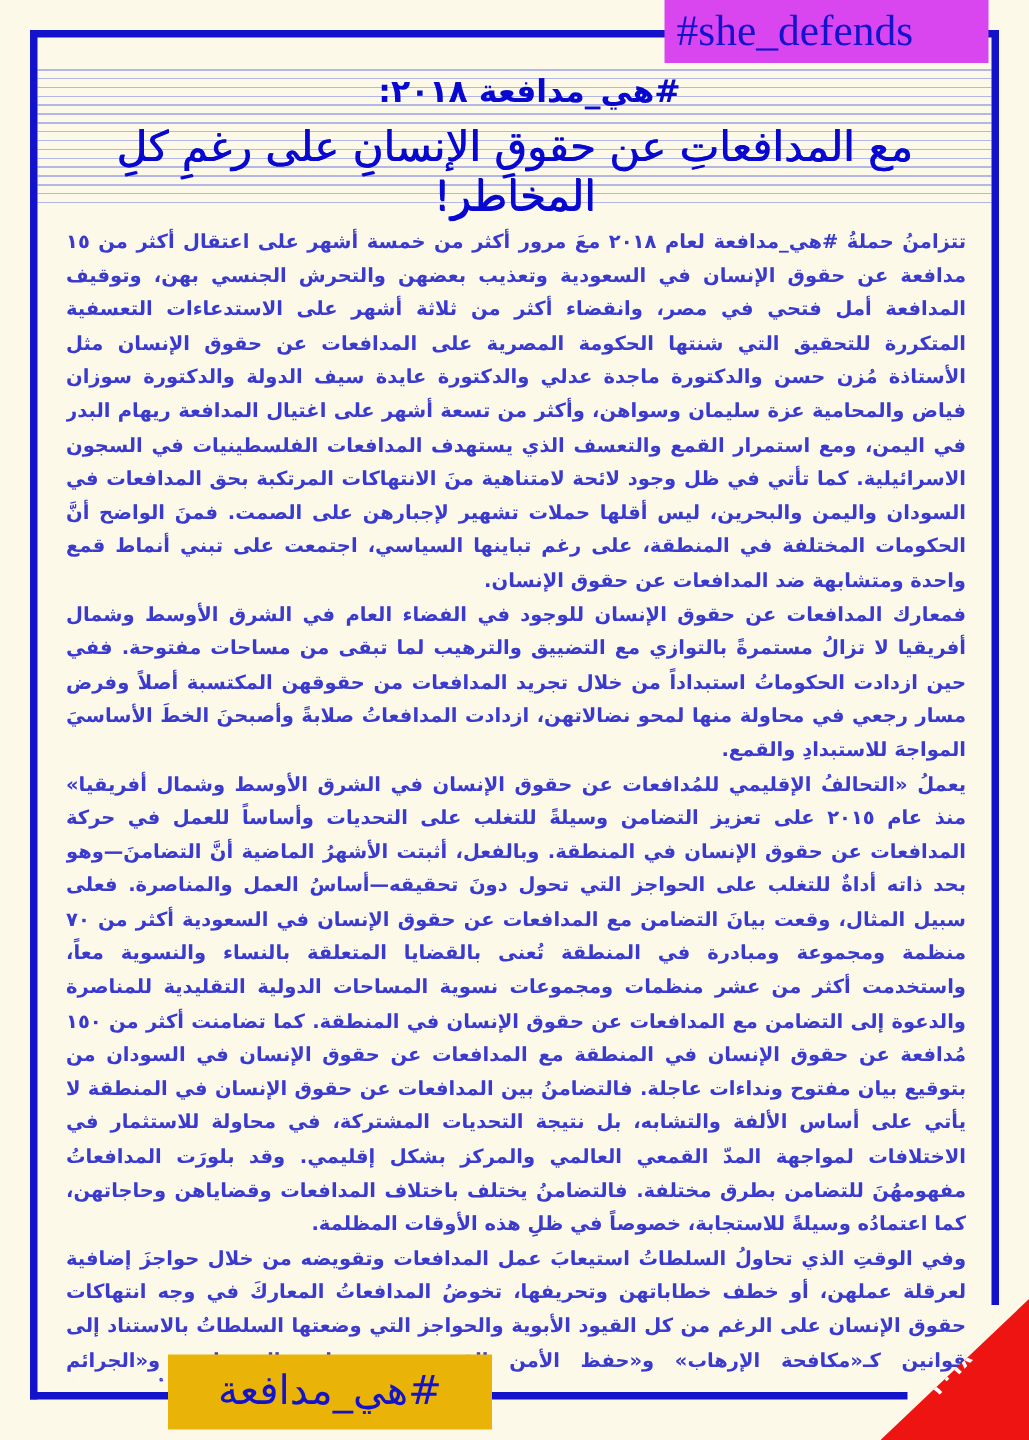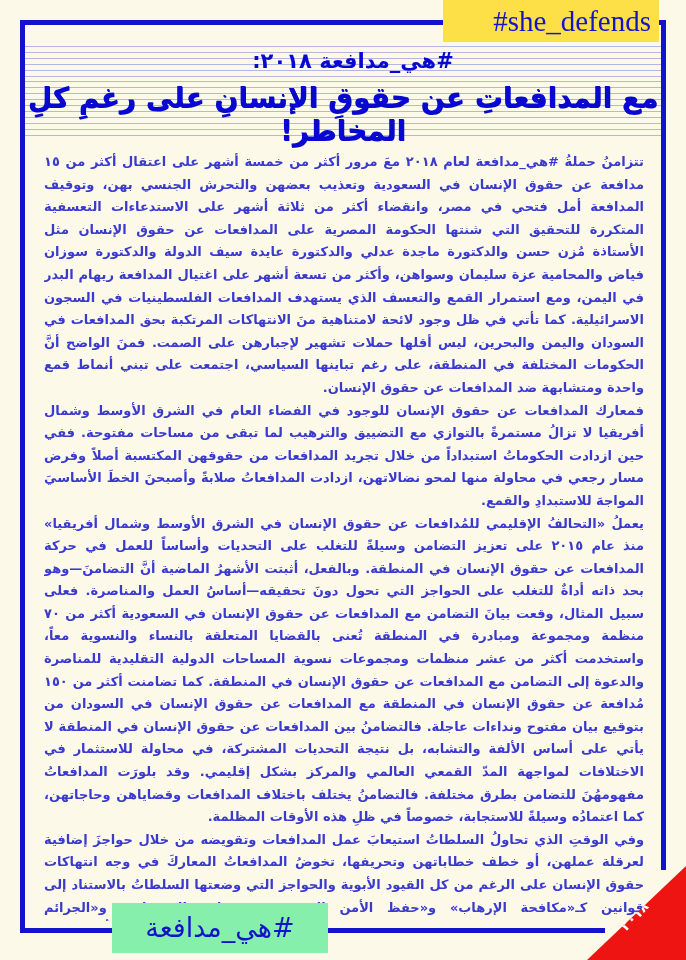--- a/index.html
+++ b/index.html
@@ -11,61 +11,61 @@
     font-family:"DejaVu Sans", sans-serif;
   }
   
   .b-top    { position:absolute; left:20px;  top:20px;  width:646px; height:5px;  background:#1313cc; z-index:2; }
   .b-left   { position:absolute; left:20px;  top:20px;  width:5px;   height:913px; background:#1313cc; z-index:2; }
   .b-right  { position:absolute; left:661px; top:20px;  width:5px;   height:850px; background:#1313cc; z-index:2; }
   .b-bottom { position:absolute; left:20px;  top:928px; width:585px; height:5px;  background:#1313cc; z-index:2; }
 
   .she-defends {
     position:absolute; top:0px; left:443px; width:200px; height:42px;
-    line-height:42px; text-align:right;
+    line-height:42px; text-align:left;
     font-family:"Liberation Serif","DejaVu Serif",serif;
     font-size:29px; color:#1313cc;
-    background:#fde047; padding:0 8px; z-index:3;
+    background:#d946ef; padding:0 8px; z-index:3;
   }
 
   .ruled {
     position:absolute; left:25px; top:46px; width:636px; height:94px;
     background:repeating-linear-gradient(
       to bottom,
       #b2b7e6 0px, #b2b7e6 1px,
       transparent 1px, transparent 5.9px);
     z-index:1;
   }
 
   .title-small {
     position:absolute; left:35px; top:49px; width:636px;
     direction:rtl; text-align:center;
     font-size:21px; font-weight:bold; color:#0808d0;
     z-index:2; letter-spacing:0.5px;
   }
   .title-main {
     position:absolute; left:25px; top:81px; width:636px;
     direction:rtl; text-align:center;
-    font-size:28px; font-weight:bold; color:#0808d0;
+    font-size:28px; font-weight:normal; color:#0808d0;
     z-index:2; text-shadow:0.6px 0.6px 0 #0808d0;
   }
 
   .body-text {
     position:absolute; left:44px; top:151px; width:600px; height:770px;
     direction:rtl; text-align:justify;
     font-size:13px; line-height:22.6px; color:#3a3ace;
     overflow:hidden; z-index:1;
   }
   .body-text p { margin:0;font-weight:bold; }
 
   .footer-hashtag {
     position:absolute; top:903px; left:112px; width:196px; height:50px;
     line-height:50px; text-align:center;
     direction:rtl; font-size:27px; color:#1313cc;
-    background:#86efac; padding:0 10px; z-index:3;
+    background:#eab308; padding:0 10px; z-index:3;
   }
 
   .corner-triangle {
     position:absolute; left:587px; top:866px; width:99px; height:94px;
     background:#ee1411;
     clip-path:polygon(100% 0, 100% 100%, 0 100%);
     z-index:4;
   }
   .year-label {
     position:absolute; left:30px; top:42px;

